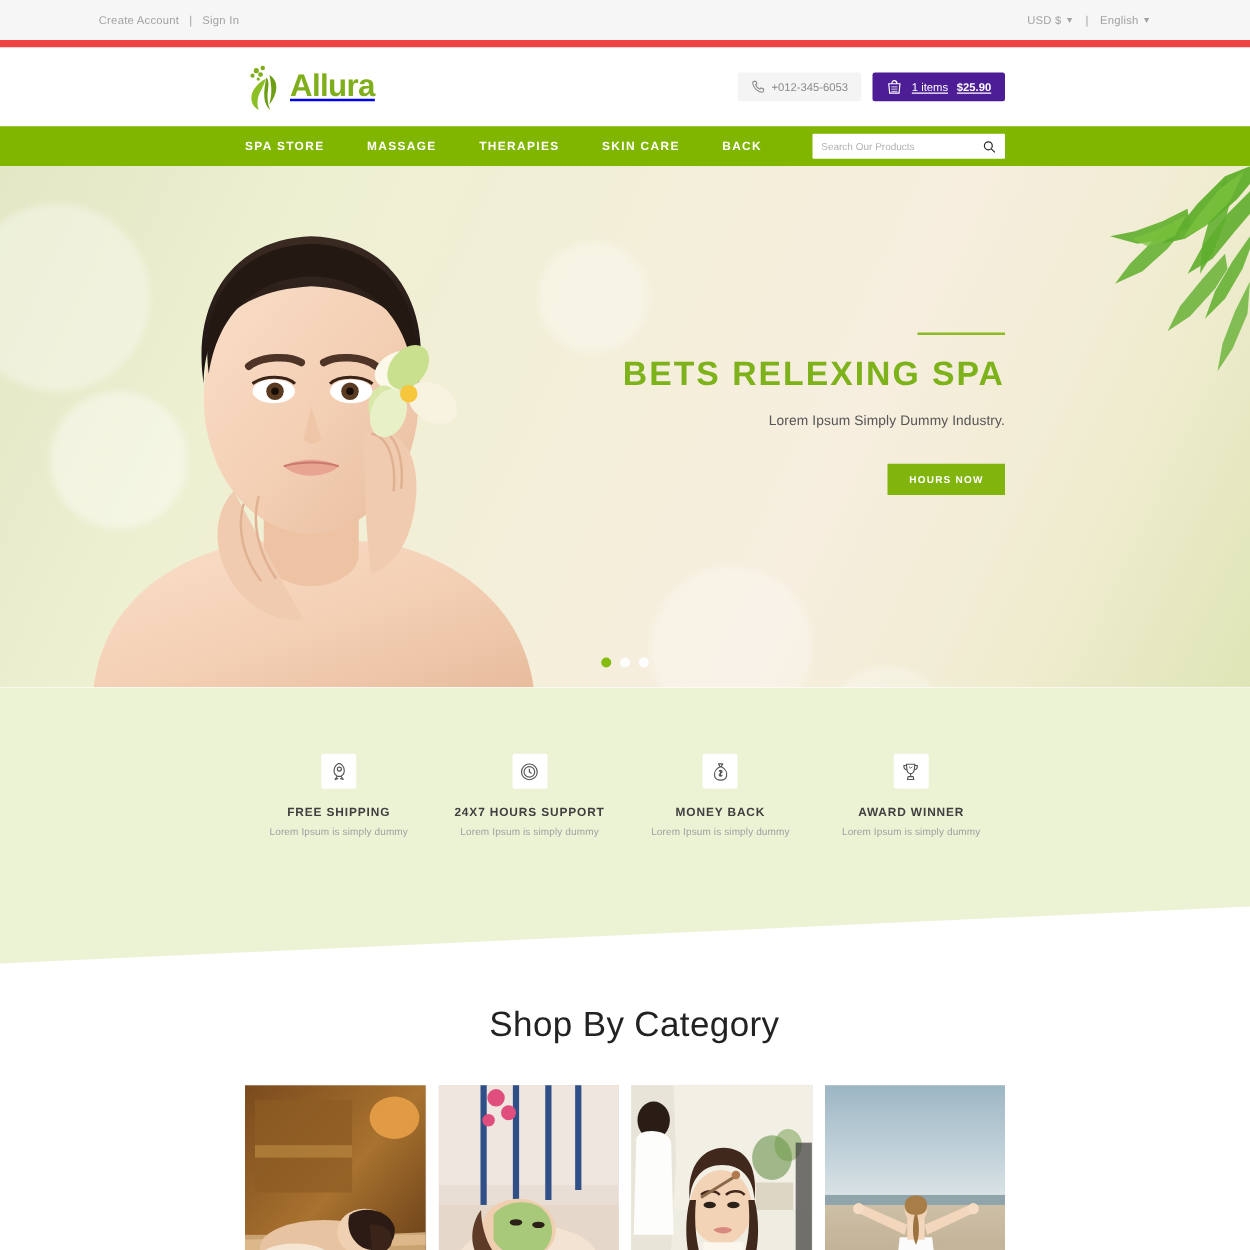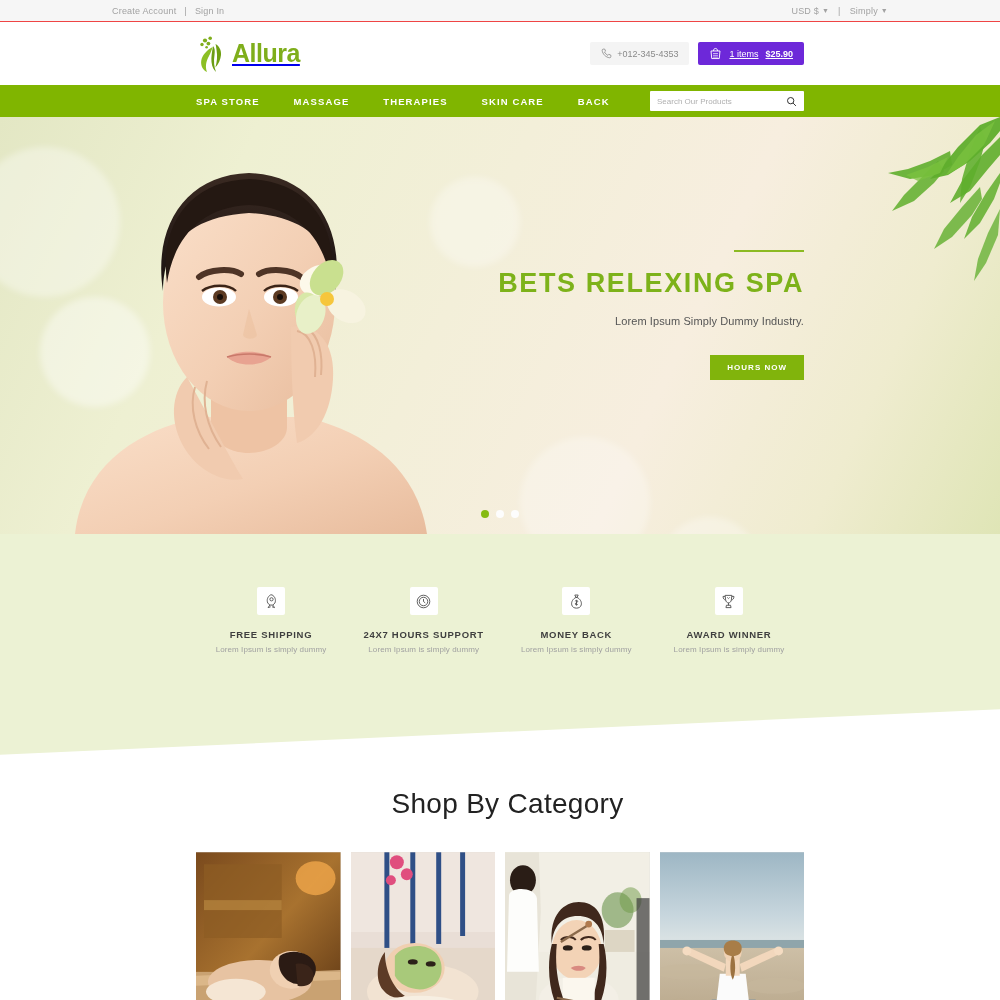--- a/index.html
+++ b/index.html
@@ -7,23 +7,23 @@
   body {
     font-family:"Liberation Sans", sans-serif;
     background:#ffffff;
     color:#444;
     -webkit-font-smoothing:antialiased;
   }
   .page { position:relative; width:1000px; height:1000px; overflow:hidden; }
 
   
   .topbar {
-    height:22px; background:#f6f6f6; border-bottom:1px solid #ef4444;
+    height:38px; background:#f6f6f6; border-bottom:6px solid #ef4444;
     display:flex; align-items:center; justify-content:space-between;
-    padding:0 112px; font-size:9px; color:#a2a2a2;
+    padding:0 79px; font-size:9px; color:#a2a2a2;
   }
   .topbar a, .topbar span { color:#a2a2a2; text-decoration:none; letter-spacing:.2px; }
   .tb-left { display:flex; align-items:center; gap:8px; }
   .tb-right { display:flex; align-items:center; gap:9px; }
   .tb-sep { color:#d5d5d5; }
   .caret { display:inline-block; margin-left:3px; font-size:7px; color:#b4b4b4; transform:translateY(-1px); }
 
   
   .header {
     height:63px; background:#fff; display:flex; align-items:center;
@@ -32,21 +32,21 @@
   .logo { display:flex; align-items:center; gap:2px; }
   .logo-mark { width:34px; height:40px; position:relative; }
   .logo-text { font-size:25px; font-weight:bold; color:#7fae1b; letter-spacing:-0.5px; }
 
   .head-right { display:flex; align-items:center; gap:9px; }
   .phone-box {
     background:#f4f4f4; border-radius:2px; height:23px; display:flex; align-items:center;
     gap:5px; padding:0 11px; font-size:9px; color:#8a8a8a;
   }
   .cart-box {
-    background:#6d28d9; border-radius:2px; height:23px; display:flex; align-items:center;
+    background:#4c1d95; border-radius:2px; height:23px; display:flex; align-items:center;
     gap:7px; padding:0 11px; color:#fff; font-size:9px;
   }
   .cart-box .amt { font-weight:bold; }
 
   
   .nav {
     height:32px; background:#80b500; display:flex; align-items:center;
     justify-content:space-between; padding:0 196px;
   }
   .nav-links { display:flex; align-items:center; gap:0; }
@@ -121,21 +121,21 @@
 
   <div class="topbar">
     <div class="tb-left">
       <a href="#">Create Account</a>
       <span class="tb-sep">|</span>
       <a href="#">Sign In</a>
     </div>
     <div class="tb-right">
       <a href="#"><span>USD $</span><span class="caret">▼</span></a>
       <span class="tb-sep">|</span>
-      <a href="#"><span>Simply</span><span class="caret">▼</span></a>
+      <a href="#"><span>English</span><span class="caret">▼</span></a>
     </div>
   </div>
 
   <div class="header">
     <a href="#" class="logo">
       <span class="logo-mark">
         <svg viewBox="0 0 34 40" width="34" height="40">
           <g fill="#7fae1b">
             <circle cx="9" cy="6.5" r="2.1"></circle>
             <circle cx="14.2" cy="4.3" r="1.8"></circle>
@@ -149,21 +149,21 @@
         </svg>
       </span>
       <span class="logo-text">Allura</span>
     </a>
 
     <div class="head-right">
       <div class="phone-box">
         <svg width="11" height="11" viewBox="0 0 16 16">
           <path d="M3.2 1.6 L5.4 1.6 L6.6 4.6 L5.1 5.8 C5.9 7.6 8.2 9.9 10.1 10.7 L11.3 9.2 L14.3 10.4 L14.3 12.6 C14.3 13.6 13.5 14.3 12.5 14.2 C7 13.6 2.3 8.9 1.7 3.4 C1.6 2.4 2.3 1.6 3.2 1.6 Z" fill="none" stroke="#8a8a8a" stroke-width="1.2"></path>
         </svg>
-        <span>+012-345-4353</span>
+        <span>+012-345-6053</span>
       </div>
       <a href="#" class="cart-box">
         <svg width="13" height="13" viewBox="0 0 18 18">
           <path d="M2.8 5.5 L15.2 5.5 L14.2 16 L3.8 16 Z" fill="none" stroke="#fff" stroke-width="1.3"></path>
           <path d="M6.2 5.5 C6.2 3.2 7.4 2 9 2 C10.6 2 11.8 3.2 11.8 5.5" fill="none" stroke="#fff" stroke-width="1.3"></path>
           <path d="M5.6 9 L12.4 9 M5.6 11.5 L12.4 11.5 M5.6 14 L12.4 14" stroke="#fff" stroke-width="0.9"></path>
         </svg>
         <span>1 items</span>
         <span class="amt">$25.90</span>
       </a>

